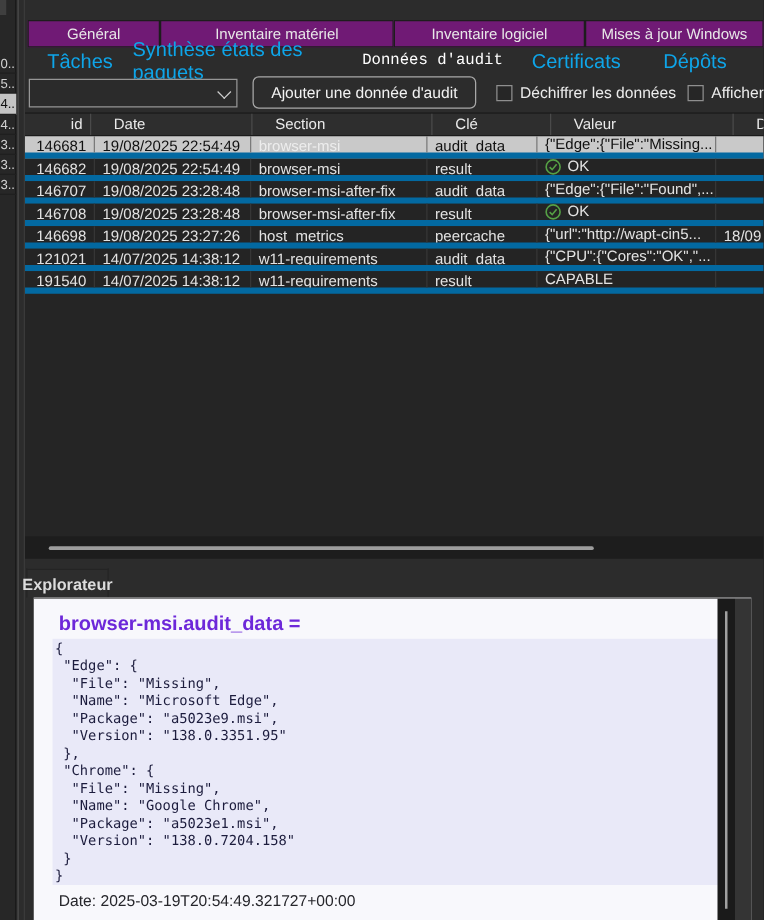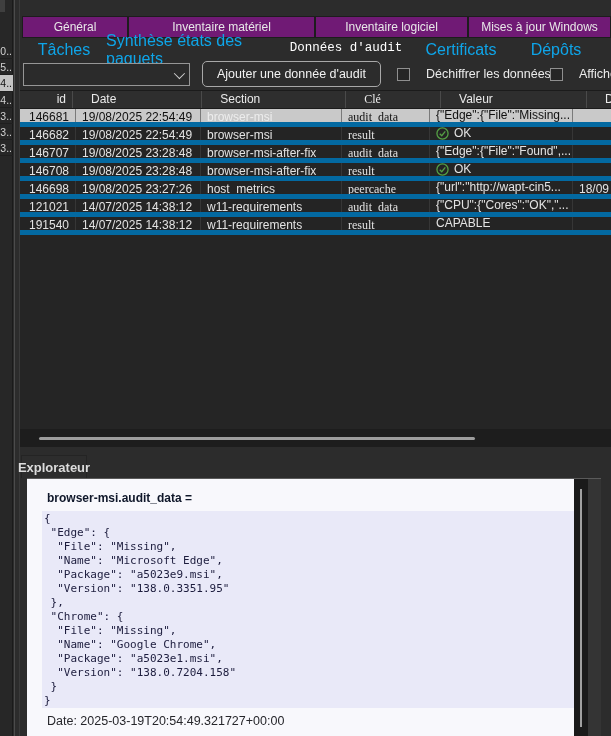--- a/index.html
+++ b/index.html
@@ -23,53 +23,53 @@
 
   .tabs2 { position:absolute; left:22px; top:39px; right:0; height:21px; display:flex; }
   .tab2 { color:#0ea5e9; font-size:16px; display:flex; align-items:center; justify-content:center; }
   .tab2:nth-child(1){ width:84px; } .tab2:nth-child(2){ width:170px; } .tab2:nth-child(3){ width:140px;font-family:Liberation Mono, monospace; } .tab2:nth-child(4){ width:90px; } .tab2:nth-child(5){ width:100px; }
   .tab2.selected { color:#ffffff; font-size:12.5px; align-items:flex-start; padding-top:2px; }
 
   
   .combo { position:absolute; left:23px; top:63px; width:167px; height:23px; background:#2b2b2b; border:1px solid #969696; display:flex; align-items:center; justify-content:flex-end; padding-right:7px; }
   .chev { width:8px; height:8px; border-right:1.6px solid #cfcfcf; border-bottom:1.6px solid #cfcfcf; transform:rotate(45deg) translateY(-2px); }
   .addbtn { position:absolute; left:202px; top:61px; width:179px; height:26px; background:transparent; border:1px solid #a8a8a8; border-radius:5px; color:#f2f2f2; font-size:12.5px; font-family:"Liberation Sans",sans-serif; display:flex; align-items:center; justify-content:center; }
-  .cbwrap { position:absolute; display:flex; align-items:center; gap:16px; top:66px; height:16px; color:#ececec; font-size:12.5px; white-space:nowrap; }
+  .cbwrap { position:absolute; display:flex; align-items:center; gap:6px; top:66px; height:16px; color:#ececec; font-size:12.5px; white-space:nowrap; }
   .cb1 { left:397px; } .cb2 { left:550px; }
   .cbbox { width:13px; height:13px; border:1px solid #8f8f8f; background:#262626; flex:0 0 auto; }
 
   
   .grid { position:absolute; left:20px; top:90px; right:0; height:339px; background:#252525; border-top:1px solid #1b1b1b; }
   .grow { display:flex; height:18px; }
   .grow.header { background:#2e2e2e; color:#eaeaea; border-bottom:1px solid #1b1b1b;gap:12px; }
   .grow.r { color:#e3e3e3; border-bottom:5px solid #0369a1; background:#242424; }
   .grow.r.selected { background:#c9c9c9; color:#101010; }
   .gc { font-size:12px; line-height:17px; padding:0 6px; overflow:hidden; white-space:nowrap; border-right:1px solid #363636; }
   .grow.header .gc { border-right:1px solid #4a4a4a; }
   .grow.r.selected .gc { border-right:1px solid #7a7a7a; }
   .c-id { width:56px; text-align:right; }
   .c-date { width:125px; }
   .c-sec { width:141px; }
-  .c-cle { width:88px;font-family:Liberation Serif, serif; }
+  .c-cle { width:88px; }
   .c-val { width:143px; display:flex; align-items:center; gap:5px; }
   .c-dc { flex:1; border-right:none !important; }
   .selected .c-sec { color:#ededed; }
   .okicon { width:13px; height:13px; flex:0 0 auto; }
 
   
   .hscroll { position:absolute; left:20px; right:0; top:429px; height:18px; background:#1d1d1d; }
   .hthumb { position:absolute; left:19px; top:8px; width:436px; height:3px; background:#9d9d9d; border-radius:2px; }
 
   
   .btab-explorer { position:absolute; left:21px; top:455px; width:66px; height:23px; background:#2d2d2d; color:#dcdcdc; font-size:13px; display:flex; align-items:center; justify-content:center; border:1px solid #242424; border-bottom:none;font-weight:bold; }
   .btab-viewer { position:absolute; left:92px; top:450px; width:156px; height:28px; background:#3f3f3f; color:#f0f0f0; font-size:12px; display:flex; align-items:center; justify-content:center; border:1px solid #4a4a4a; border-bottom:none;margin-top:36px; }
 
   
   .panel { position:absolute; left:27px; top:478px; width:574px; height:258px; background:#f8f8fc; border-top:1px solid #5a5a5a; }
-  .panel-title { position:absolute; left:20px; top:12px; font-size:12px; font-weight:bold; color:#0f172a; }
+  .panel-title { position:absolute; left:20px; top:12px; font-size:16px; font-weight:bold; color:#6d28d9; }
   .jsonblock { position:absolute; left:15px; top:32px; width:543px; height:197px; background:#e9e9f8; }
   .jsontext { font-family:"DejaVu Sans Mono","Liberation Mono",monospace; font-size:11px; line-height:14px; color:#1c1c3d; white-space:pre; padding:1px 0 0 2px; }
   .dateline { position:absolute; left:20px; top:235px; font-size:12.5px; color:#26262b; }
   .vscroll { position:absolute; right:13px; top:0; width:14px; height:258px; background:#1a1a1a; }
   .vthumb { position:absolute; left:6px; top:10px; width:2px; height:238px; background:#a0a0a0; }
   .panel-rightgap { position:absolute; right:0; top:0; width:13px; height:258px; background:#343434; }
 </style>
 </head>
 <body>
 

